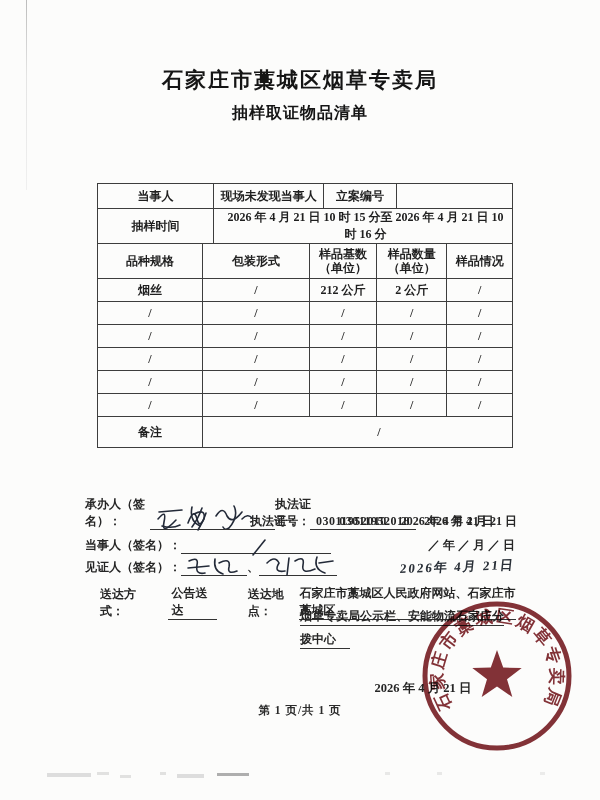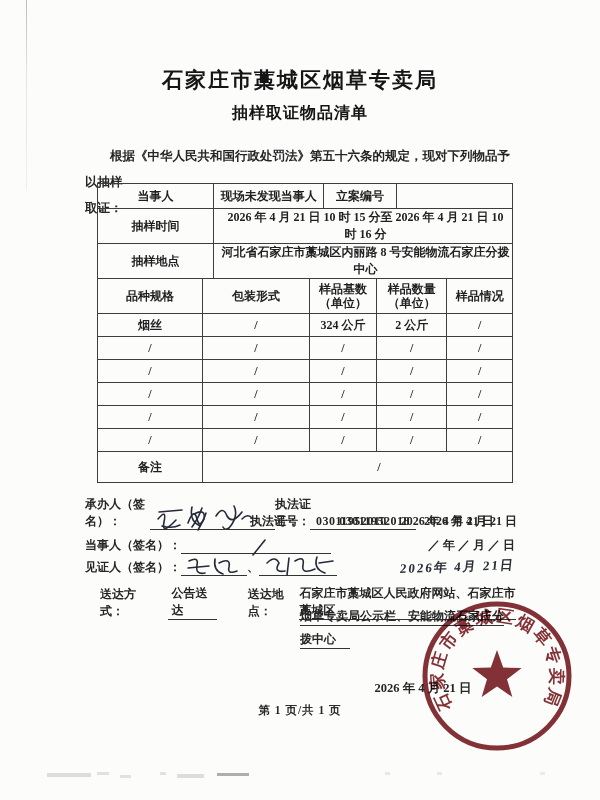--- a/index.html
+++ b/index.html
@@ -83,48 +83,40 @@
   <div class="art" style="left:160px;top:772px;width:6px;height:3px;opacity:.4"></div>
   <div class="art" style="left:177px;top:774px;width:27px;height:4px;opacity:.45"></div>
   <div class="art dark" style="left:217px;top:773px;width:32px;height:3px;opacity:.7"></div>
   <div class="art" style="left:385px;top:772px;width:5px;height:3px;opacity:.3"></div>
   <div class="art" style="left:437px;top:772px;width:5px;height:3px;opacity:.3"></div>
   <div class="art" style="left:540px;top:772px;width:5px;height:3px;opacity:.25"></div>
 
   <h1 class="doc-title">石家庄市藁城区烟草专卖局</h1>
   <h2 class="doc-subtitle">抽样取证物品清单</h2>
 
-  <div class="intro">
-    <span class="ind">根据《中华人民共和国行政处罚法》第五十六条的规定，现对下列物品予以抽样</span>
-    <span class="l2">取证：</span>
-  </div>
 
   <div class="tbl-wrap">
     <table class="t1">
       <colgroup>
           <col style="width:28%">
           <col style="width:26.5%">
           <col style="width:17.5%">
           <col style="width:28%">
         </colgroup>
       <tbody>
           <tr>
         <td>当事人</td>
         <td>现场未发现当事人</td>
         <td>立案编号</td>
         <td></td>
       </tr>
       <tr>
         <td>抽样时间</td>
         <td class="vleft" colspan="3">2026 年 4 月 21 日  10 时 15 分至 2026 年 4 月 21 日  10 时 16 分</td>
       </tr>
-      <tr>
-        <td>抽样地点</td>
-        <td class="vleft" colspan="3">河北省石家庄市藁城区内丽路 8 号安能物流石家庄分拨中心</td>
-      </tr>
     </tbody>
       </table>
 
     <table class="t2">
       <colgroup>
           <col style="width:25.3%">
           <col style="width:25.8%">
           <col style="width:16.1%">
           <col style="width:17%">
           <col style="width:15.8%">
@@ -150,21 +142,21 @@
         <th>
           <span>样品情况</span>
           <span></span>
             </th>
       </tr>
       </tbody>
         <tbody>
           <tr>
             <td>烟丝</td>
             <td>/</td>
-            <td>324 公斤</td>
+            <td>212 公斤</td>
             <td>2 公斤</td>
             <td>/</td>
           </tr>
           <tr>
             <td>/</td>
             <td>/</td>
             <td>/</td>
             <td>/</td>
             <td>/</td>
           </tr>

